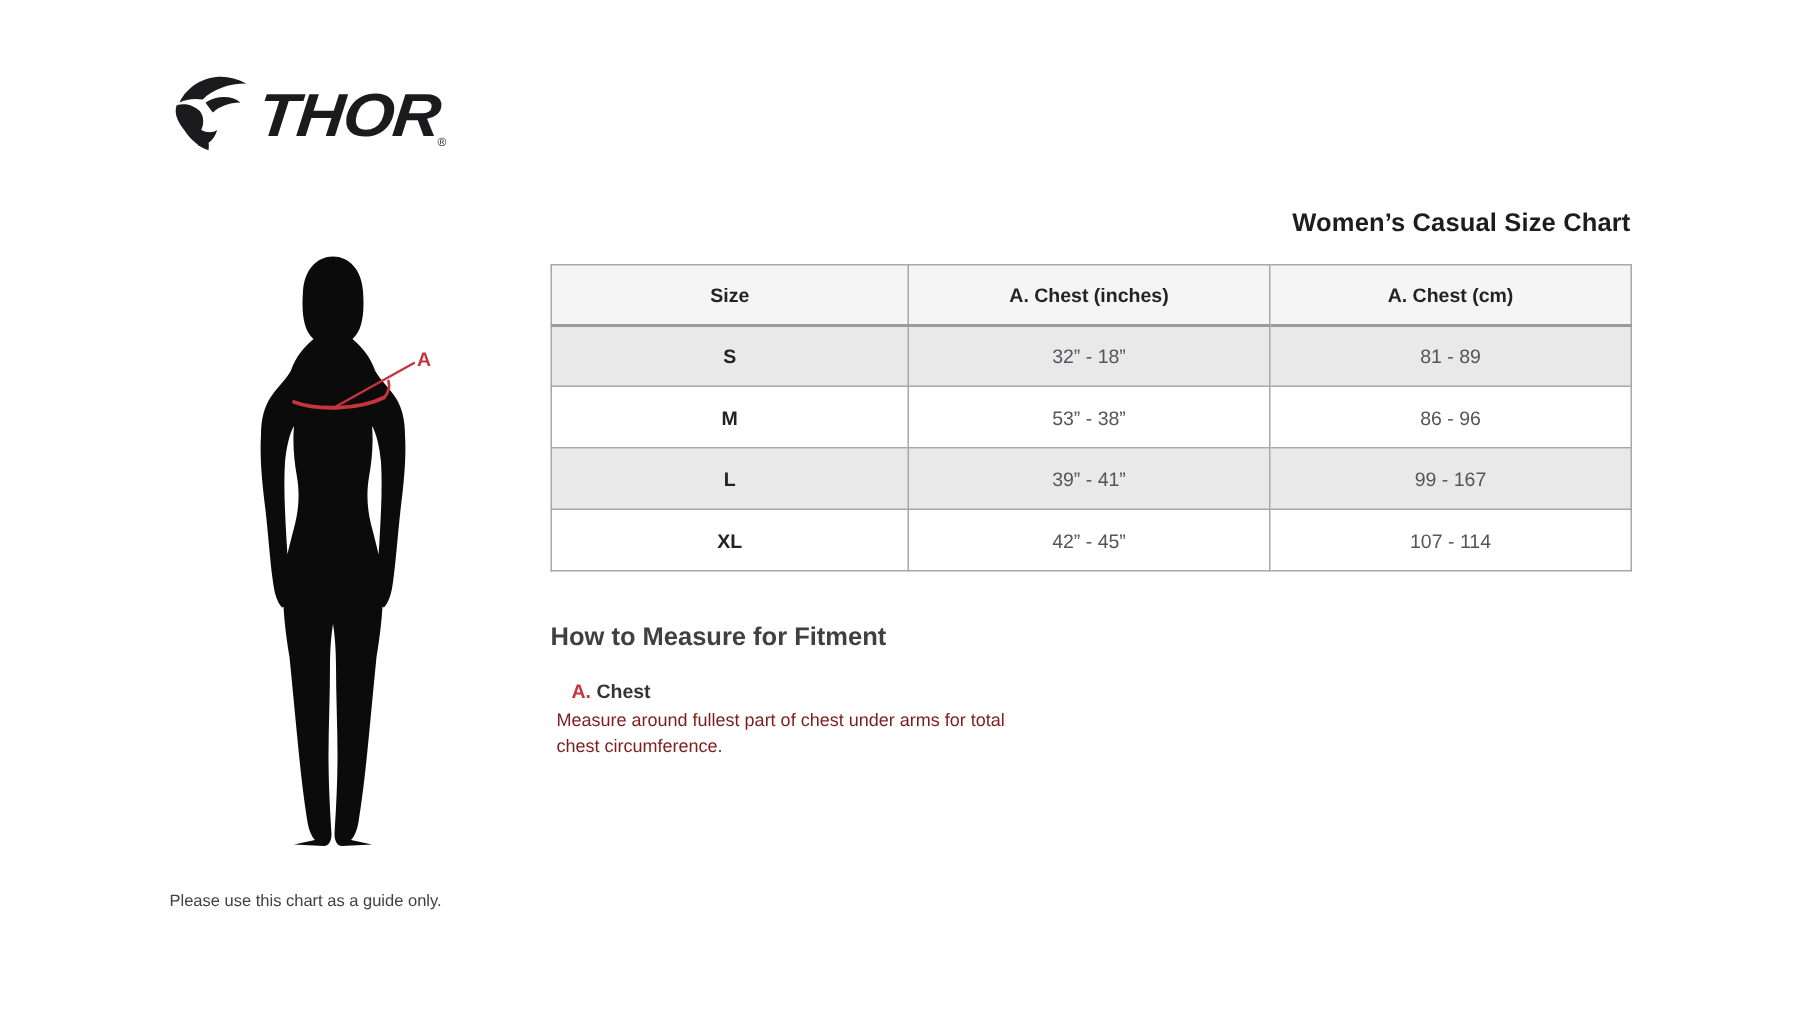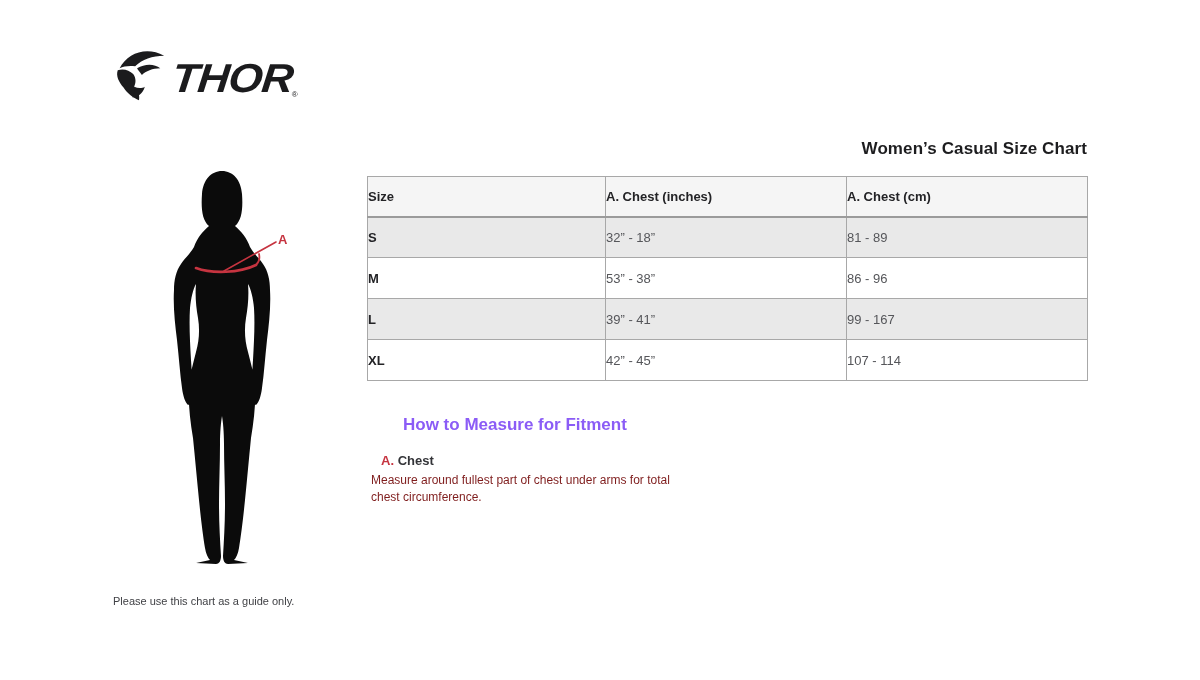--- a/index.html
+++ b/index.html
@@ -65,21 +65,21 @@
     letter-spacing: 0.1px;
     text-align: right;
   }
   table.size-table {
     width: 720px;
     border-collapse: collapse;
     table-layout: fixed;
   }
   table.size-table th, table.size-table td {
     border: 1px solid #a8a8a8;
-    text-align: left;
+    text-align: center;
     vertical-align: middle;
     font-size: 13px;
   }
   table.size-table th {
     background: #f5f5f5;
     font-weight: bold;
     color: #232326;
     height: 40px;
     border-bottom: 2px solid #9b9b9b;
   }
@@ -87,23 +87,22 @@
   table.size-table td.size-col { font-weight: bold; color: #232326; }
   table.size-table tr.alt td { background: #e9e9e9; }
   table.size-table col.c1 { width: 238px; }
   table.size-table col.c2 { width: 241px; }
   table.size-table col.c3 { width: 241px; }
 
   .measure-section { margin-top: 34px; }
   .measure-title {
     font-size: 17px;
     font-weight: bold;
-    color: #8b5cf6;
+    color: #404040;
     margin-bottom: 18px;
-    margin-left: 36px;
   }
   .measure-item { margin-left: 4px; }
   .measure-label { font-size: 13px; font-weight: bold; color: #333438; margin-left: 10px; }
   .measure-letter { color: #c63440; }
   .measure-desc {
     margin-top: 4px;
     font-size: 12px;
     line-height: 1.45;
     color: #7f1d1d;
     max-width: 318px;

